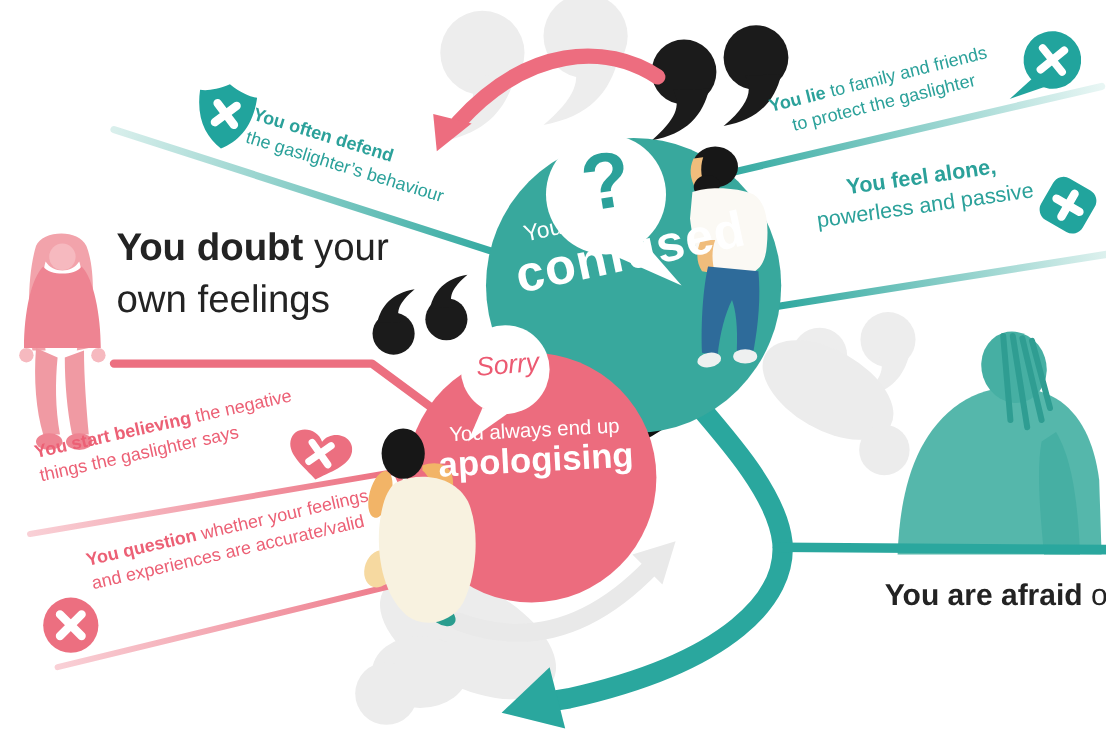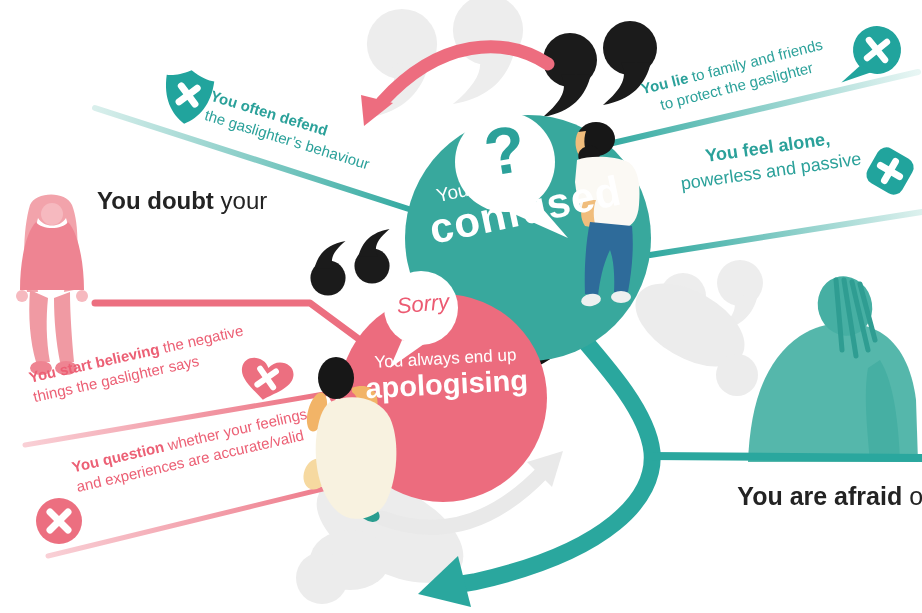--- a/index.html
+++ b/index.html
@@ -8,21 +8,21 @@
   .stage svg.bg{position:absolute;left:0;top:0;}
   .lbl{position:absolute;margin:0;white-space:nowrap;transform-origin:0 0;}
   .teal{color:#2ba19a;}
   .pinkc{color:#ec6075;}
   .blk{color:#232323;}
   b{font-weight:bold;}
 
   #defend{left:214px;top:86px;font-size:15px;line-height:1.3;transform:rotate(17deg);}
   #lie{left:630px;top:82px;width:205px;text-align:center;font-size:15px;line-height:1.3;transform:rotate(-14deg);}
   #alone{left:662px;top:150px;width:210px;text-align:center;font-size:18px;line-height:1.35;transform:rotate(-8deg);}
-  #doubt{left:97px;top:185px;font-size:24px;line-height:1.33;}
+  #doubt{left:97px;top:185px;font-size:32px;line-height:1.33;}
   #believing{left:27px;top:368px;font-size:15px;line-height:1.35;transform:rotate(-12.5deg);}
   #question{left:70px;top:458px;font-size:15px;line-height:1.35;transform:rotate(-13deg);}
   #afraid{left:670px;top:479px;width:260px;text-align:right;font-size:25px;line-height:1.4;}
 
   #confused{left:404px;top:192px;width:230px;text-align:center;color:#fff;transform:rotate(-12deg);}
   #confused .l1{font-size:19px;transform:translateX(-26px);display:block;}
   #confused .l2{font-size:42px;font-weight:bold;line-height:1.0;display:block;letter-spacing:1px;}
   #apolog{left:350px;top:354px;width:190px;text-align:center;color:#fff;transform:rotate(-3deg);}
   #apolog .l1{font-size:17px;display:block;}
   #apolog .l2{font-size:29px;font-weight:bold;line-height:1.05;display:block;}
@@ -225,21 +225,21 @@
     <span>to protect the gaslighter</span>
   </p>
 
   <p class="lbl teal" id="alone">
     <b>You feel alone,</b><br>
     <span>powerless and passive</span>
   </p>
 
   <p class="lbl blk" id="doubt">
     <b>You doubt</b><span> your</span><br>
-    <br>
+    <span>own feelings</span><br>
   </p>
 
   <p class="lbl pinkc" id="believing">
     <b>You start believing</b><span> the negative</span><br>
     <span>things the gaslighter says</span>
   </p>
 
   <p class="lbl pinkc" id="question">
     <b>You question</b><span> whether your feelings</span><br>
     <span>and experiences are accurate/valid</span>

